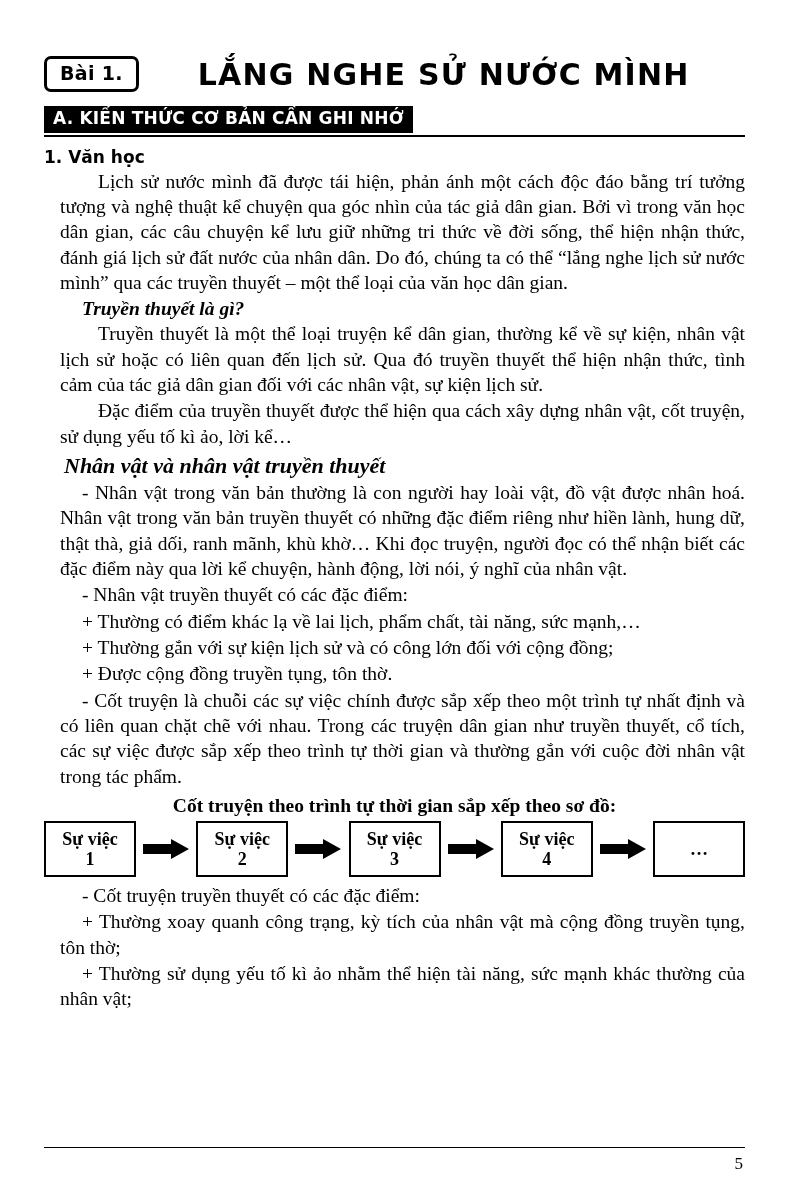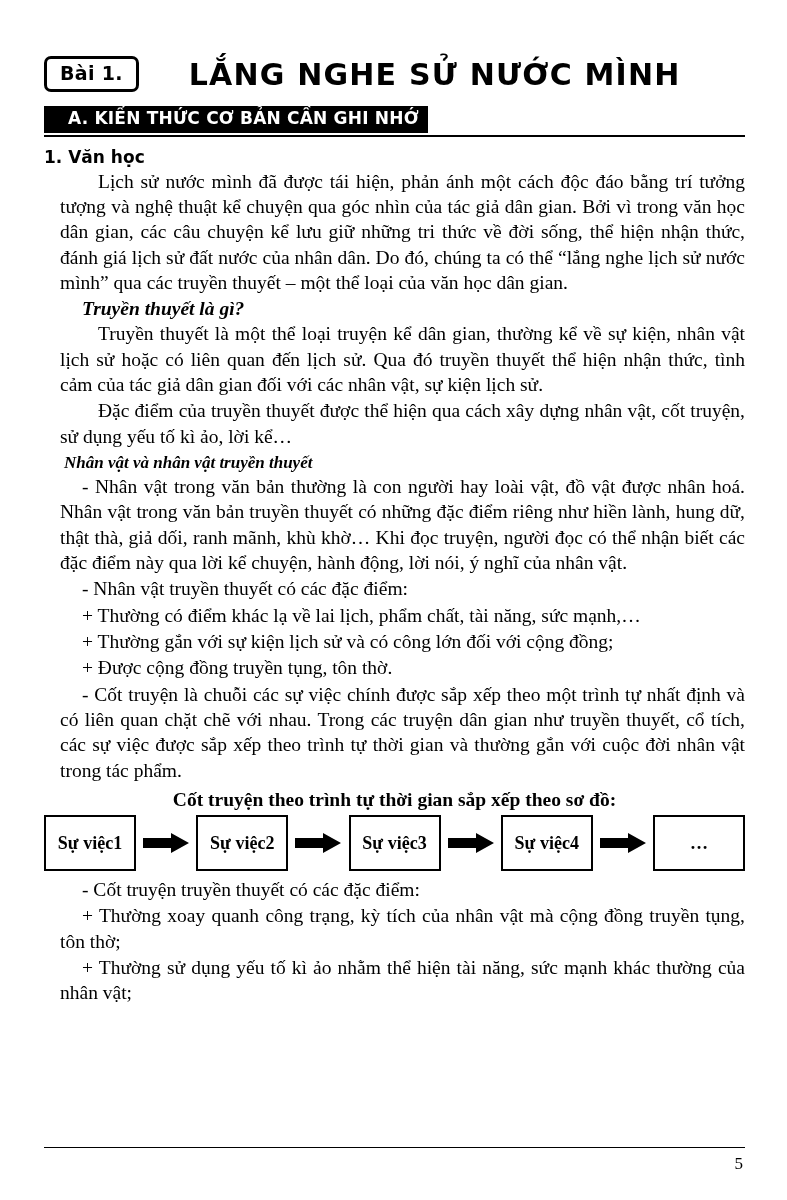--- a/index.html
+++ b/index.html
@@ -22,21 +22,21 @@
     width: 787px;
     height: 1200px;
     box-sizing: border-box;
     padding: 30px 42px 20px 44px;
   }
 
   
   .header-row {
     display: flex;
     align-items: flex-end;
-    gap: 24px;
+    gap: 33px;
     margin-top: 26px;
   }
   .lesson-badge {
     border: 3px solid #000;
     border-radius: 7px;
     padding: 5px 13px 6px 13px;
     font-family: "DejaVu Sans", sans-serif;
     font-weight: bold;
     font-size: 19px;
     letter-spacing: .3px;
@@ -51,21 +51,21 @@
     white-space: nowrap;
     margin-left: 26px;
   }
 
   
   .section-bar {
     margin-top: 14px;
     background: #000;
     color: #fff;
     display: inline-block;
-    padding: 3px 9px 4px 24px;
+    padding: 3px 9px 4px 9px;
     font-family: "DejaVu Sans", sans-serif;
     font-weight: bold;
     font-size: 17px;
     letter-spacing: .2px;
     line-height: 1.15;
   }
   .rule {
     border: 0;
     border-top: 2px solid #000;
     margin: 2px 0 10px 0;
@@ -91,21 +91,21 @@
   .italic { }
 
   h3.term {
     font-size: 19.5px;
     font-weight: bold;
     font-style: italic;
     margin: 3px 0 1px 0;
     text-indent: 38px;
   }
   h3.term2 {
-    font-size: 17px;
+    font-size: 22px;
     font-weight: bold;
     font-style: italic;
     margin: 4px 0 1px 0;
     text-indent: 20px;
   }
 
   .center-bold {
     text-align: center;
     font-weight: bold;
     font-size: 19.5px;
@@ -117,21 +117,21 @@
     display: flex;
     align-items: center;
     justify-content: space-between;
     margin: 4px 0 6px 0;
   }
   .flow-box {
     border: 2px solid #000;
     width: 92px;
     height: 56px;
     display: flex;
-    flex-direction: row;
+    flex-direction: column;
     align-items: center;
     justify-content: center;
     font-weight: bold;
     font-size: 18px;
     line-height: 1.12;
     box-sizing: border-box;
   }
   .flow-box .num { font-weight: bold; }
   .arrow {
     width: 46px;

